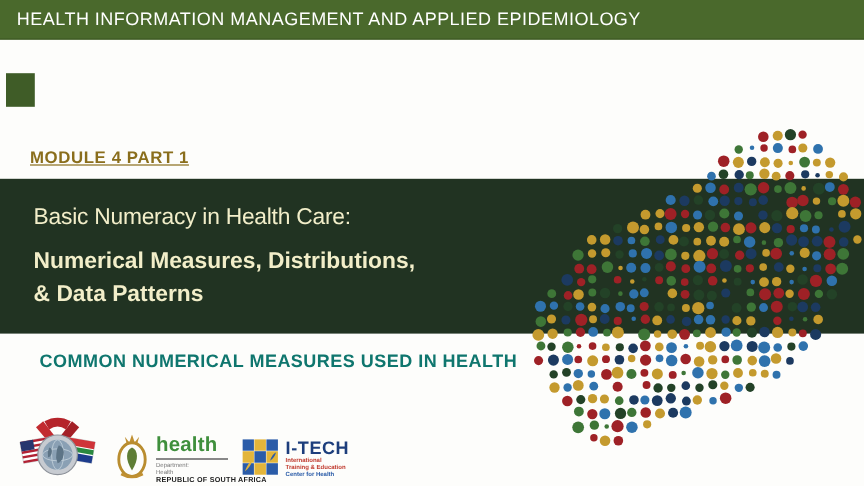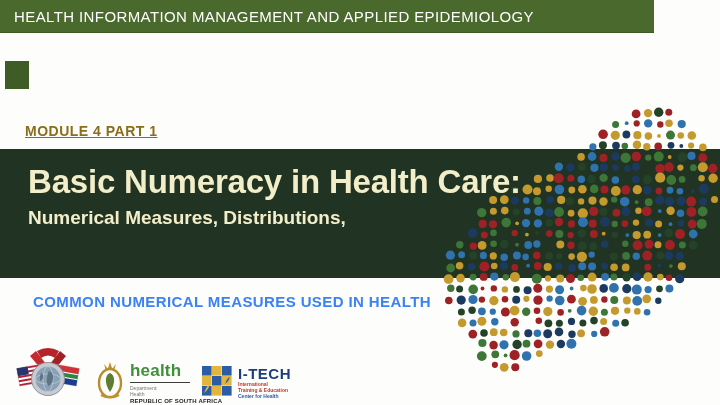--- a/index.html
+++ b/index.html
@@ -2,36 +2,36 @@
 <html><head>
 <meta charset="utf-8">
 <style>
   html,body{margin:0;padding:0;background:#e8e8e8;}
   .stage{
     position:relative;width:720px;height:405px;overflow:hidden;
     background:#fdfdfb;font-family:"Liberation Sans",sans-serif;
     -webkit-font-smoothing:antialiased;
   }
   .banner{
-    position:absolute;left:0;top:0;width:654px;height:33px;
+    position:absolute;left:0;top:0;width:720px;height:33px;
     display:flex;align-items:center;border-bottom:1px solid #3e5a24;
     box-sizing:border-box;
   }
   .banner-text{
     color:#fff;font-size:15px;letter-spacing:.4px;padding-left:14px;
     white-space:nowrap;font-weight:400;
   }
   .accent-square{position:absolute;left:5px;top:61px;width:24px;height:28px;}
   .module-label{
     position:absolute;left:25px;top:123px;font-size:14px;font-weight:bold;
     letter-spacing:.5px;white-space:nowrap;
   }
   .title-box{position:absolute;left:0;top:149px;width:720px;height:129px;z-index:1;}
   .title-text{position:absolute;left:28px;top:160px;z-index:4;}
-  .title-line1{font-size:33px;font-weight:bold;letter-spacing:-.2px;line-height:44px;white-space:nowrap;}
+  .title-line1{font-size:19px;font-weight:normal;letter-spacing:-.2px;line-height:44px;white-space:nowrap;}
   .title-line2,.title-line3{font-size:19px;font-weight:bold;line-height:28px;white-space:nowrap;}
   .section-label{
     position:absolute;left:33px;top:293px;font-size:15px;font-weight:bold;
     letter-spacing:.4px;white-space:nowrap;z-index:4;
   }
   .map-layer{position:absolute;left:0;top:0;width:720px;height:405px;z-index:3;pointer-events:none;}
   .logos{position:absolute;left:0;top:344px;width:450px;height:61px;z-index:4;padding-left:24px;}
   .logo-emblem{position:absolute;left:12px;top:4px;}
   .logo-health{position:absolute;left:96px;top:18px;display:flex;}
   .health-text{margin-left:6px;}
@@ -55,23 +55,24 @@
   </div>
 
   <div class="accent-square" style="background-color: rgb(63, 92, 39);"></div>
 
   <div class="module-label" style="color: rgb(138, 110, 28); text-decoration: underline;">MODULE 4 PART 1</div>
 
   <div class="title-box" style="background-color: rgb(33, 51, 34);"></div>
   <div class="title-text" style="color: rgb(242, 238, 201);">
     <div class="title-line1">Basic Numeracy in Health Care:</div>
     <div class="title-line2">Numerical Measures, Distributions,</div>
+    <div class="title-line3">&amp; Data Patterns</div>
   </div>
 
-  <div class="section-label" style="color: #3b82f6;">COMMON NUMERICAL MEASURES USED IN HEALTH</div>
+  <div class="section-label" style="color: #0f766e;">COMMON NUMERICAL MEASURES USED IN HEALTH</div>
 
   <svg class="map-layer" width="720" height="405" viewBox="0 0 720 405">
       <circle cx="636.1" cy="113.9" r="4.4" fill="#9e2126"></circle>
       <circle cx="648.1" cy="113.1" r="4.2" fill="#c49a2e"></circle>
       <circle cx="658.7" cy="112.2" r="4.7" fill="#234227"></circle>
       <circle cx="668.8" cy="112.2" r="3.5" fill="#9e2126"></circle>
       <circle cx="615.6" cy="124.6" r="3.5" fill="#3e7637"></circle>
       <circle cx="626.7" cy="123.2" r="1.9" fill="#2f72ad"></circle>
       <circle cx="636.7" cy="123.4" r="3.1" fill="#9e2126"></circle>
       <circle cx="648.2" cy="123.4" r="4.2" fill="#2f72ad"></circle>

